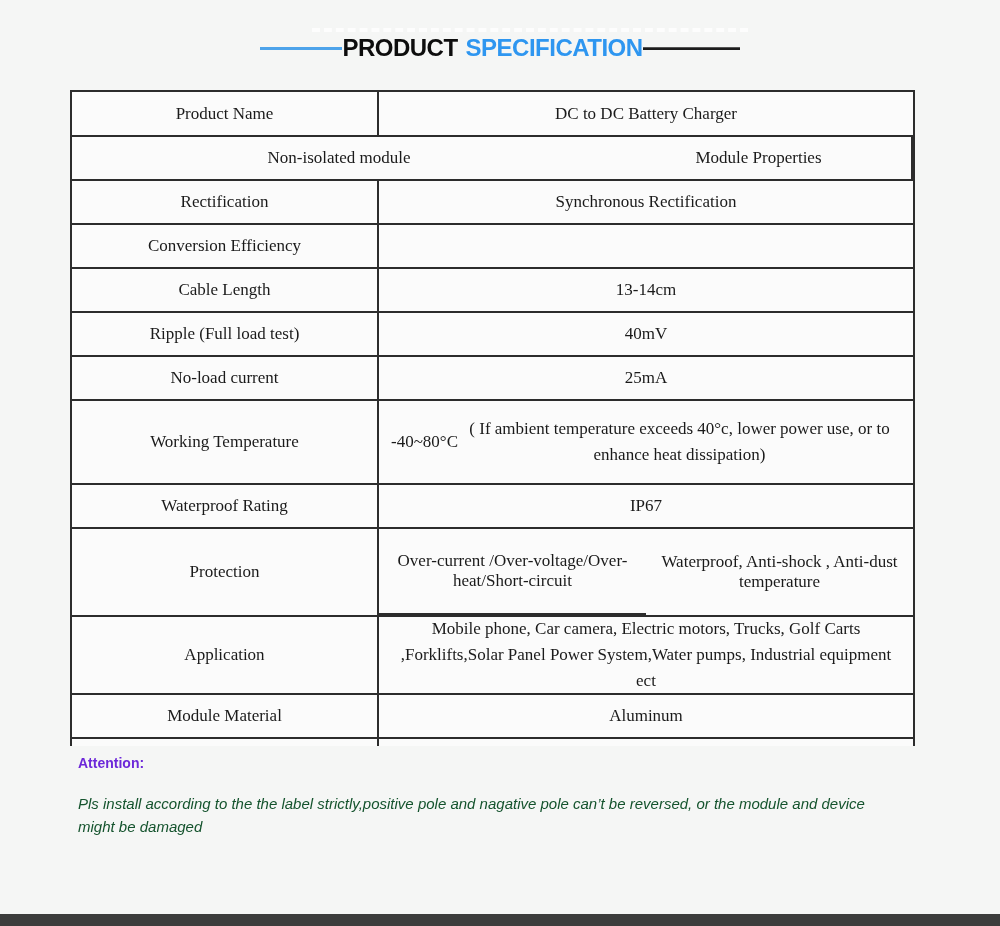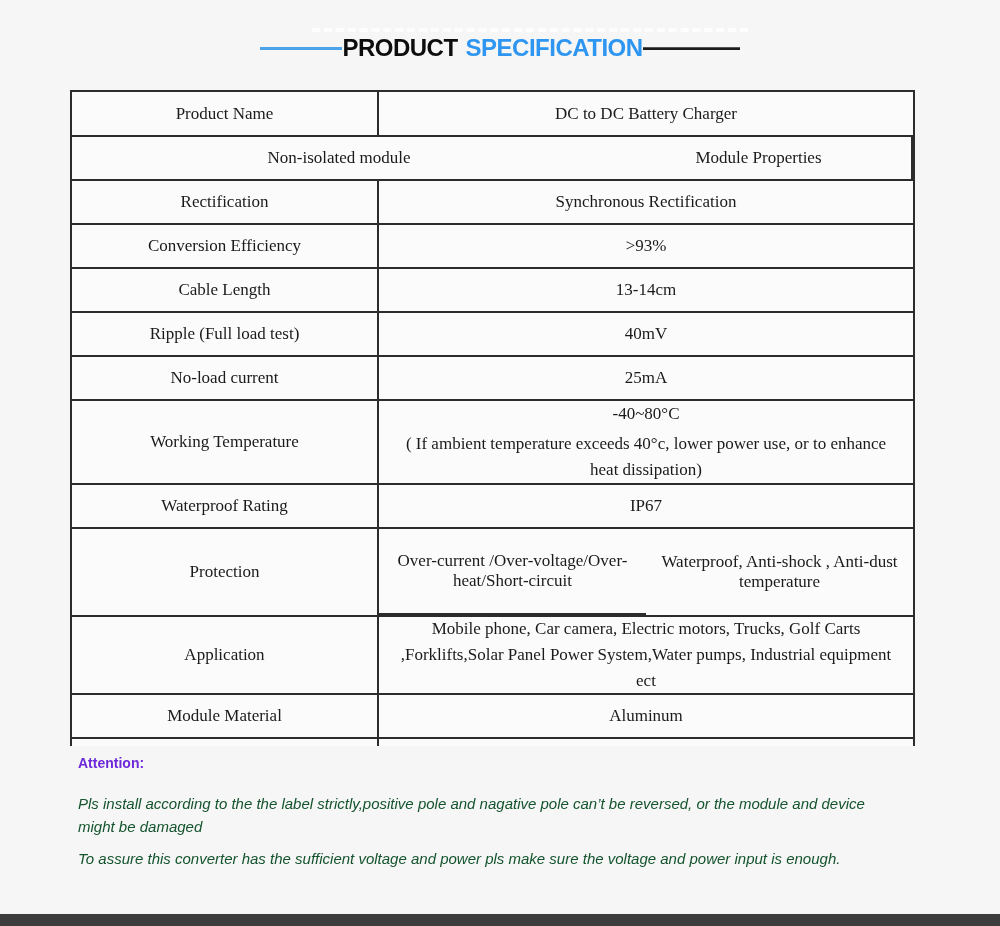--- a/index.html
+++ b/index.html
@@ -53,21 +53,21 @@
     text-align: center; padding: 0 12px;
   }
   .cell.label { width: 307px; border-right: 2px solid #2c2c2c; flex-shrink: 0; }
   .cell.value { flex: 1; line-height: 26px; }
   .value-stack { flex: 1; display: flex; flex-direction: row; }
   .value-stack .sub {
     flex: 1; display: flex; align-items: center; justify-content: center;
     text-align: center; padding: 0 12px;
   }
   .value-stack .sub:first-child { border-bottom: 2px solid #2c2c2c; }
-  .multiline { flex-direction: column; justify-content: space-between; }
+  .multiline { flex-direction: row; justify-content: center; }
   .row.partial { height: 7px; border-bottom: none; }
   .row.partial .cell { padding: 0; }
 
   
   .attention {
     position: absolute;
     left: 78px; top: 755px; width: 806px;
     font-family: "Liberation Sans", sans-serif;
   }
   .attention-label { font-size: 14px; font-weight: 700; color: #6d28d9; }
@@ -108,21 +108,20 @@
     <div class="cell label">Module Properties</div>
   </div>
 
   <div class="row rh44">
     <div class="cell label">Rectification</div>
     <div class="cell value">Synchronous Rectification</div>
   </div>
 
   <div class="row rh44">
     <div class="cell label">Conversion Efficiency</div>
-    <div class="cell value">&gt;93%</div>
   </div>
 
   <div class="row rh44">
     <div class="cell label">Cable Length</div>
     <div class="cell value">13-14cm</div>
   </div>
 
   <div class="row rh44">
     <div class="cell label">Ripple (Full load test)</div>
     <div class="cell value">40mV</div>
@@ -167,16 +166,15 @@
   <div class="row partial">
     <div class="cell label"></div>
     <div class="cell value"></div>
   </div>
 
 </div>
 
 <div class="attention">
   <div class="attention-label">Attention:</div>
   <p class="warning first">Pls install according to the the label strictly,positive pole and nagative pole can’t be reversed, or the module and device might be damaged</p>
-  <p class="warning second">To assure this converter has the sufficient voltage and power pls make sure the voltage and power input is enough.</p>
 </div>
 
 <div class="bottom-bar"></div>
 
 </body></html>

